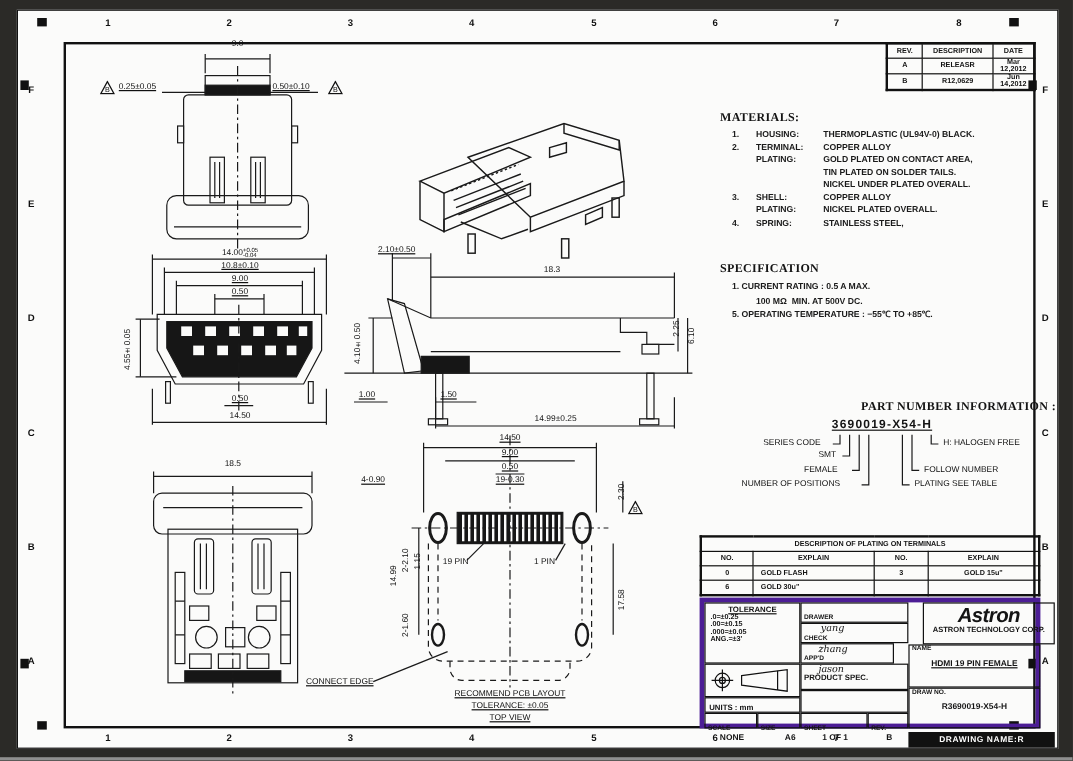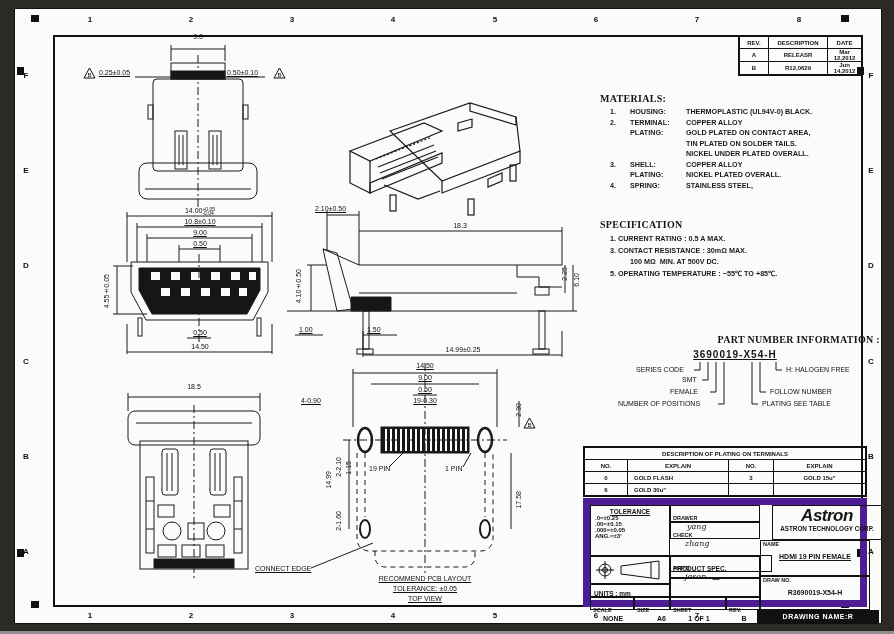--- a/index.html
+++ b/index.html
@@ -383,21 +383,20 @@
       <span>4.</span>
           <span>SPRING:</span>
           <span>STAINLESS STEEL,</span>
     </div>
   </div>
 
   <div style="position:absolute;left:585px;top:210px;width:270px">
     <div class="serifh">SPECIFICATION</div>
     <div style="margin-top:3px;padding-left:10px">
       <div class="specline">1. CURRENT RATING : 0.5 A MAX.</div>
-      <div class="specline">3. CONTACT RESISTANCE : 30mΩ MAX.</div>
       <div class="specline">          100 MΩ  MIN. AT 500V DC.</div>
       <div class="specline">5. OPERATING TEMPERATURE : −55℃ TO +85℃.</div>
     </div>
   </div>
 
   <div style="position:absolute;left:575px;top:325px;width:290px;height:100px">
     <div class="serifh" style="text-align:right">PART NUMBER INFORMATION :</div>
     <div style="text-align:center;font-size:10px;font-weight:bold;letter-spacing:1px;margin-top:4px;text-decoration:underline">3690019-X54-H</div>
     <svg width="290" height="70" style="position:absolute;left:0;top:28px">
       <g stroke="#1a1a1a" stroke-width="1" fill="none">
@@ -438,21 +437,21 @@
     </tr>
     <tr>
       <td>6</td>
       <td style="text-align:left;padding-left:6px">GOLD 30u"</td>
       <td></td>
       <td></td>
     </tr>
   </tbody>
       </table>
 
-  <div style="position:absolute;left:568px;top:489px;width:284px;height:109px;border:7px solid #4c1d95;box-sizing:border-box">
+  <div style="position:absolute;left:568px;top:489px;width:284px;height:109px;border:4px solid #4c1d95;box-sizing:border-box">
 
     <div class="blk" style="left:0;top:0;width:80px;height:51px;position:absolute;padding:2px 4px">
       <div class="lbl6 ul" style="font-size:6.5px;text-align:center">TOLERANCE</div>
       <div class="lbl6" style="font-size:6px">.0=±0.25</div>
       <div class="lbl6" style="font-size:6px">.00=±0.15</div>
       <div class="lbl6" style="font-size:6px">.000=±0.05</div>
       <div class="lbl6" style="font-size:6px">ANG.=±3'</div>
     </div>
     <div class="blk" style="left:0;top:51px;width:80px;height:28px;position:absolute">
       <svg width="78" height="26">
@@ -479,21 +478,21 @@
     </div>
 
     <div class="blk" style="left:80px;top:0;width:90px;height:17px;position:absolute;padding-left:2px">
       <span class="lbl6">DRAWER</span>
       <div class="sign" style="margin:-2px 0 0 14px">yang</div>
     </div>
     <div class="blk" style="left:80px;top:17px;width:90px;height:17px;position:absolute;padding-left:2px">
       <span class="lbl6">CHECK</span>
       <div class="sign" style="margin:-2px 0 0 12px">zhang</div>
     </div>
-    <div class="blk" style="left:80px;top:50px;width:102px;height:17px;position:absolute;padding-left:2px">
+    <div class="blk" style="left:80px;top:34px;width:78px;height:17px;position:absolute;padding-left:2px">
       <span class="lbl6">APP'D</span>
       <div class="sign" style="margin:-2px 0 0 12px">jason</div>
     </div>
     <div class="blk" style="left:80px;top:51px;width:90px;height:22px;position:absolute;padding-left:2px">
       <span class="lbl6" style="font-size:6.5px">PRODUCT SPEC.</span>
       <div class="val7" style="text-align:center">—</div>
     </div>
     <div class="blk" style="left:80px;top:73px;width:90px;height:19px;position:absolute"></div>
     <div class="blk" style="left:80px;top:92px;width:56px;height:13px;position:absolute;padding-left:2px">
       <span class="lbl6">SHEET</span>

